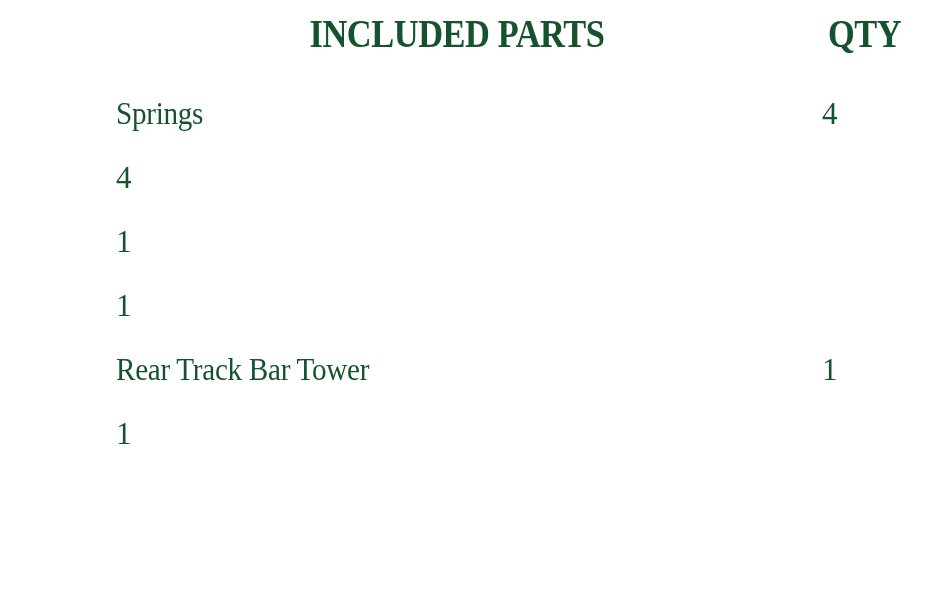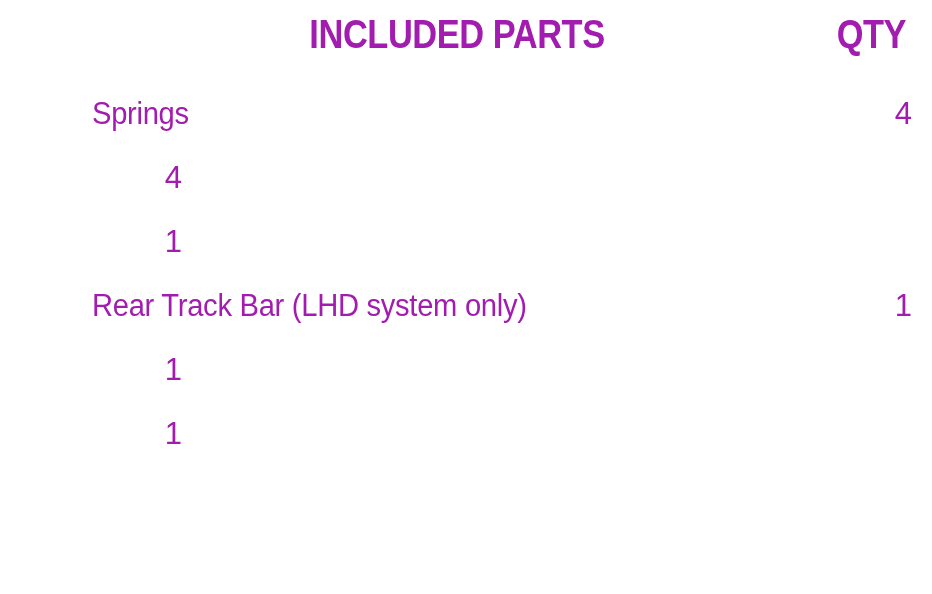--- a/index.html
+++ b/index.html
@@ -5,41 +5,41 @@
   html, body {
     margin: 0;
     padding: 0;
     background: #ffffff;
   }
   .page {
     position: relative;
     width: 932px;
     height: 472px;
     background: #ffffff;
-    color: #a21caf;
-    font-family: Liberation Sans, sans-serif;
+    color: #14532d;
+    font-family: Liberation Serif, serif;
     overflow: hidden;
     box-sizing: border-box;
     padding: 10px 20px 0 92px;
   }
   .parts-table {
     width: 100%;
   }
   .hdr-row {
     display: flex;
     align-items: flex-start;
     margin-bottom: 34px;
   }
   .name-col {
     flex: 1 1 auto;
     min-width: 0;
   }
   .qty-col {
     flex: 0 0 90px;
-    text-align: right;
+    text-align: left;
   }
   .hdr-parts {
     display: block;
     text-align: center;
     font-size: 40px;
     line-height: 48px;
     font-weight: bold;
     letter-spacing: -0.5px;
     transform: scaleX(0.86);
     transform-origin: center top;
@@ -51,20 +51,21 @@
     line-height: 48px;
     font-weight: bold;
     letter-spacing: -0.5px;
     transform: scaleX(0.86);
     transform-origin: center top;
   }
   .row {
     display: flex;
     align-items: flex-start;
     margin-bottom: 21px;
+    margin-left: 24px;
   }
   .row .name {
     display: inline-block;
     font-size: 31px;
     line-height: 43px;
     letter-spacing: -0.3px;
     transform: scaleX(0.94);
     transform-origin: left top;
     white-space: nowrap;
   }
@@ -102,25 +103,25 @@
 
     <div class="row">
       <div class="qty-col"><span class="qty">4</span></div>
     </div>
 
     <div class="row">
       <div class="qty-col"><span class="qty">1</span></div>
     </div>
 
     <div class="row">
-      <div class="name-col"><span class="name">Rear Track Bar (LHD system only)</span></div>
       <div class="qty-col"><span class="qty">1</span></div>
     </div>
 
     <div class="row">
+      <div class="name-col"><span class="name">Rear Track Bar Tower</span></div>
       <div class="qty-col"><span class="qty">1</span></div>
     </div>
 
     <div class="row">
       <div class="qty-col"><span class="qty">1</span></div>
     </div>
 
     <div class="row">
       <div class="qty-col"><span class="qty">2</span></div>
     </div>

